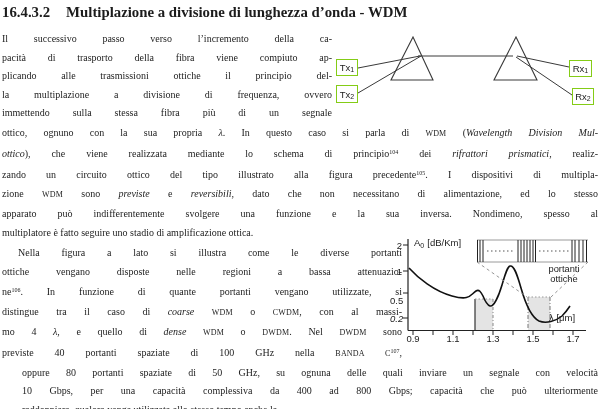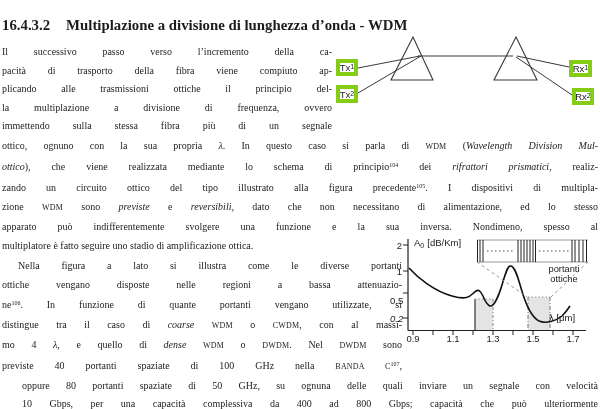--- a/index.html
+++ b/index.html
@@ -1,20 +1,20 @@
 <!DOCTYPE html>
 <html><head>
 <meta charset="utf-8">
 <style>
   html,body{margin:0;padding:0;background:#fff;}
   .page{
     position:relative;width:600px;height:409px;overflow:hidden;
     background:#fff;color:#1c1c1c;
     font-family:"Liberation Serif",serif;
-    padding:17px 0 0 2px;box-sizing:border-box;
+    padding:4px 0 0 2px;box-sizing:border-box;
   }
   .heading{display:flex;gap:16px;font-weight:bold;font-size:14.8px;margin-bottom:9px;}
   .tblock{overflow:visible;}
   .tline{font-size:10px;text-align:justify;text-align-last:justify;}
   .p1n{width:330px;}
   .p1n .tline{line-height:18.6px;}
   .p1f{width:596px;}
   .p1f .tline{line-height:19.3px;}
   .p2n{width:400px;}
   .p2n .tline{line-height:19.3px;}
@@ -23,21 +23,21 @@
   .block-end .tline:last-child{text-align-last:left;}
   .i{font-style:italic;}
   .sc{font-size:0.8em;letter-spacing:0.2px;}
   .sup{font-size:0.6em;vertical-align:0.5em;}
   .ind{display:inline-block;width:16px;}
 
   
   .fig1{position:absolute;left:333px;top:30px;width:267px;height:82px;}
   .fig1 svg{position:absolute;left:0;top:0;}
   .fbox{
-    position:absolute;border:4px solid #84cc16;background:#fff;
+    position:absolute;border:1px solid #84cc16;background:#fff;
     display:flex;align-items:center;justify-content:center;
     font-family:"Liberation Sans",sans-serif;font-size:9.5px;color:#222;
     box-sizing:border-box;
   }
   .bsub{font-size:7px;vertical-align:-2px;align-self:flex-end;margin-bottom:2px;}
   .tx1{left:3px;top:29px;width:22px;height:17px;}
   .tx2{left:3px;top:55px;width:22px;height:18px;}
   .rx1{left:236px;top:30px;width:23px;height:17px;}
   .rx2{left:239px;top:58px;width:22px;height:17px;}
 

